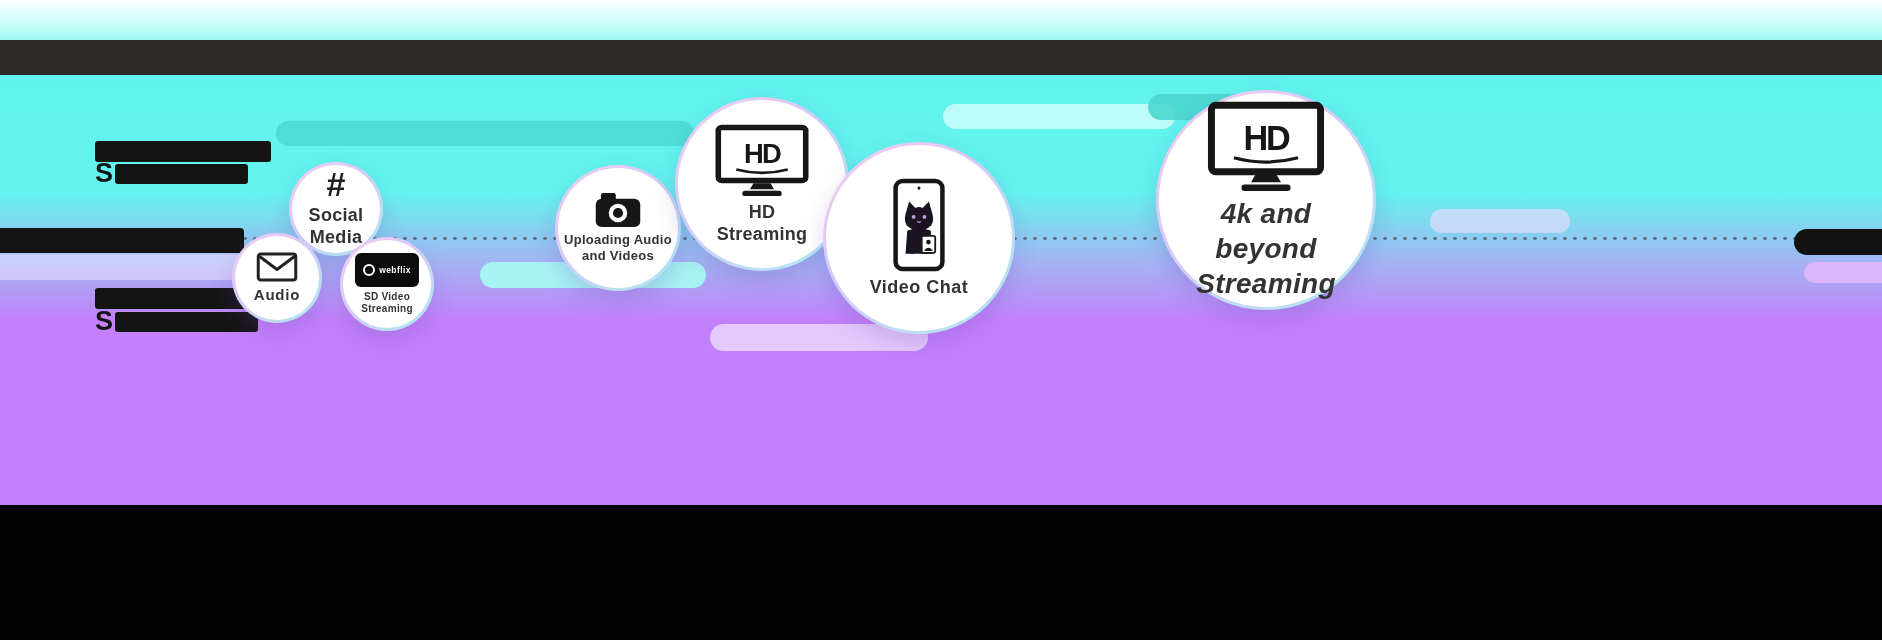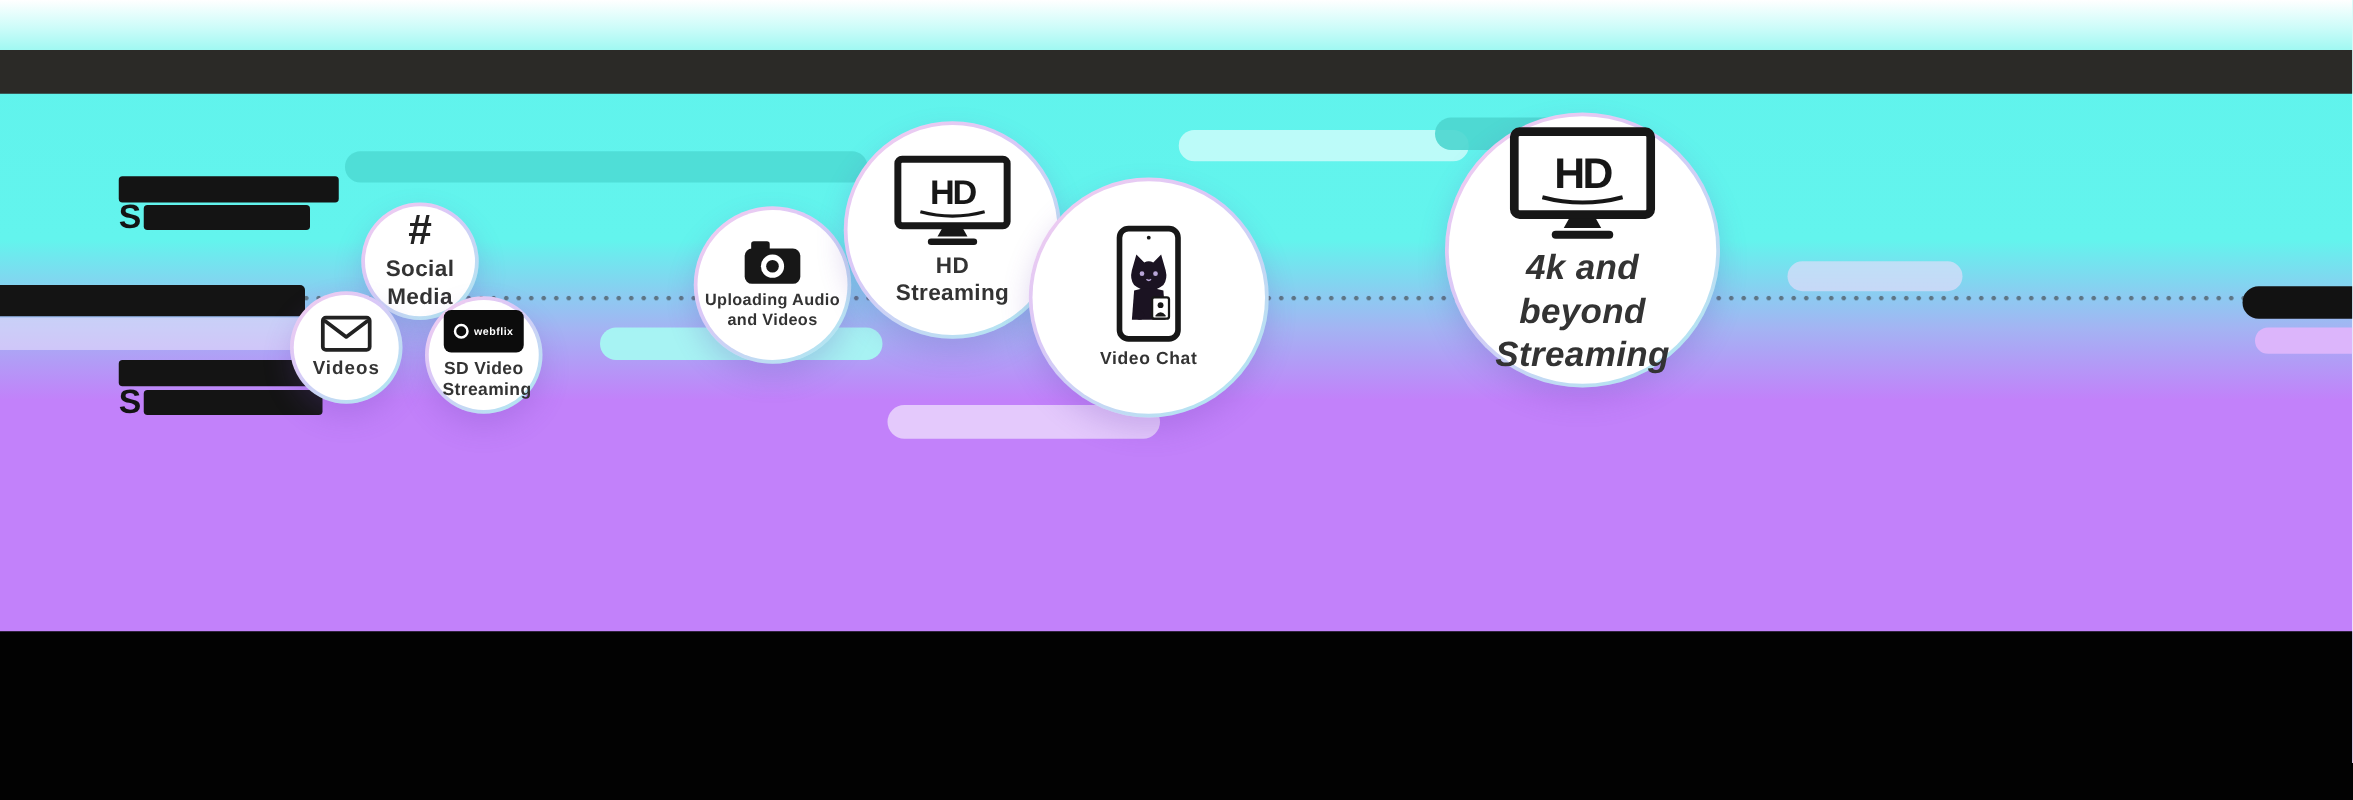--- a/index.html
+++ b/index.html
@@ -75,31 +75,31 @@
     </div>
   </div>
 
 
   <div class="bubble" style="left:232px;top:233px;width:90px;height:90px;">
     <div class="bubble-inner">
       <svg viewBox="0 0 50 36" width="42" height="30">
         <rect x="2.5" y="2.5" width="45" height="31" rx="3" fill="#fff" stroke="#222" stroke-width="3.6"></rect>
         <path d="M5 6 L25 21 L45 6" fill="none" stroke="#222" stroke-width="3.6" stroke-linejoin="round" stroke-linecap="round"></path>
       </svg>
-      <div class="bubble-label" style="font-size:15px;letter-spacing:.8px;">Videos</div>
+      <div class="bubble-label" style="font-size:15px;letter-spacing:.8px;">Audio</div>
     </div>
   </div>
 
   <div class="bubble" style="left:340px;top:237px;width:94px;height:94px;">
     <div class="bubble-inner">
       <div class="webflix">
         <span class="wfx-ring"></span>
         <span class="wfx-text">webflix</span>
       </div>
-      <div class="bubble-label" style="font-size:14px;max-width:66px;">SD Video Streaming</div>
+      <div class="bubble-label" style="font-size:10px;max-width:66px;">SD Video Streaming</div>
     </div>
   </div>
 
   <div class="bubble" style="left:555px;top:165px;width:126px;height:126px;">
     <div class="bubble-inner">
       <svg viewBox="0 0 62 48" width="46" height="36">
         <rect x="8" y="1" width="20" height="12" rx="3" fill="#171717"></rect>
         <rect x="1" y="9" width="60" height="38" rx="8" fill="#171717"></rect>
         <circle cx="31" cy="28" r="12.5" fill="#ffffff"></circle>
         <circle cx="31" cy="28" r="6.8" fill="#171717"></circle>
@@ -129,21 +129,21 @@
         <path d="M15 40 L19 26 L26 33 Q30 31 34 33 L41 26 L45 40 Q47 48 43 53 Q37 58 30 58 Q23 58 17 53 Q13 48 15 40 Z" fill="#1b1322"></path>
         <circle cx="24" cy="43" r="2.1" fill="#b9a6d8"></circle>
         <circle cx="36" cy="43" r="2.1" fill="#b9a6d8"></circle>
         <path d="M28 48 q2 2 4 0" stroke="#b9a6d8" stroke-width="1.4" fill="none"></path>
         <path d="M17 58 Q30 54 43 58 L45 84 L15 84 Z" fill="#1b1322"></path>
         <circle cx="22" cy="80" r="4" fill="#1b1322"></circle>
         <rect x="33" y="64" width="15" height="19" rx="2" fill="#ffffff" stroke="#171717" stroke-width="2"></rect>
         <circle cx="40.5" cy="71" r="2.6" fill="#171717"></circle>
         <path d="M36 80 Q40.5 74.5 45 80 L45 81 L36 81 Z" fill="#171717"></path>
       </svg>
-      <div class="bubble-label" style="font-size:14px;letter-spacing:.5px;">Video Chat</div>
+      <div class="bubble-label" style="font-size:18px;letter-spacing:.5px;">Video Chat</div>
     </div>
   </div>
 
   <div class="bubble" style="left:1156px;top:90px;width:220px;height:220px;">
     <div class="bubble-inner">
       <svg viewBox="0 0 112 86" width="120" height="92">
         <rect x="5" y="5" width="102" height="62" rx="4" fill="none" stroke="#171717" stroke-width="6.5"></rect>
         <text x="56" y="47" text-anchor="middle" font-size="32" font-weight="700" letter-spacing="-2" fill="#171717">HD</text>
         <path d="M26 54 Q56 62 86 54" fill="none" stroke="#171717" stroke-width="3"></path>
         <path d="M46 70 L66 70 L70 77 L42 77 Z" fill="#171717"></path>

